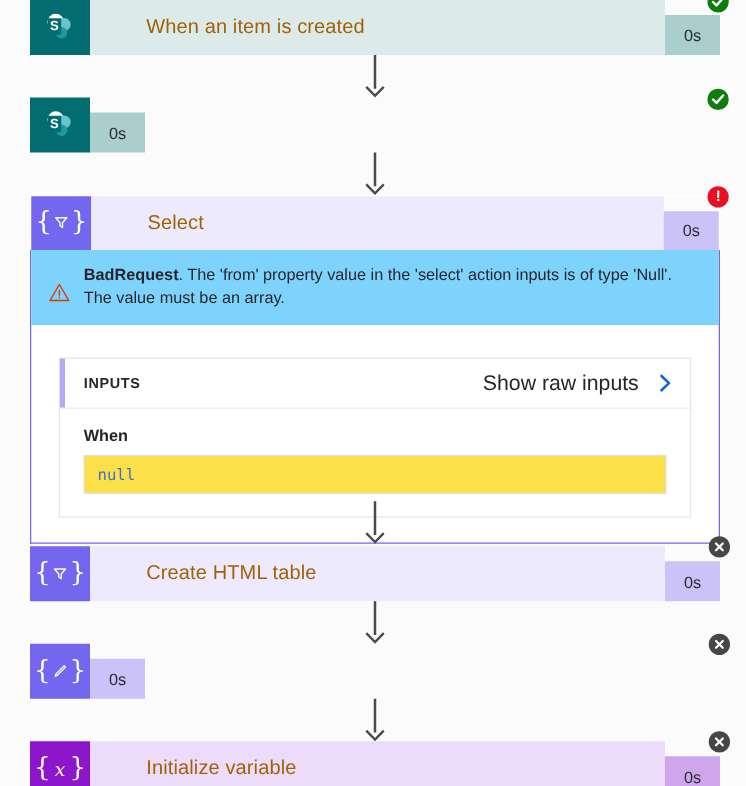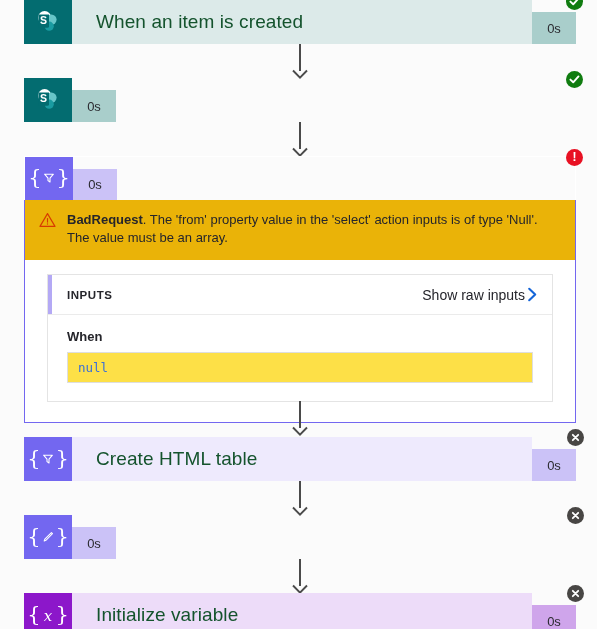--- a/index.html
+++ b/index.html
@@ -39,23 +39,23 @@
     min-width: 48px;
     display: flex;
     align-items: center;
     justify-content: center;
     color: #ffffff;
   }
   .card-title {
     flex: 1 1 auto;
     display: flex;
     align-items: center;
-    padding-left: 24px;
-    font-size: 19px;
-    color: #14532d;
+    padding-left: 45px;
+    font-size: 16px;
+    color: #a16207;
     letter-spacing: .1px;
     white-space: nowrap;
     overflow: hidden;
   }
   .card-time {
     width: 44px;
     min-width: 44px;
     display: flex;
     align-items: center;
     justify-content: center;
@@ -128,42 +128,42 @@
     border: 1px solid #7367f0;
     background: #ffffff;
     border-top: none;
   }
   .card-expanded-head {
     border: 1px solid #ffffff;
     border-bottom: none;
     box-sizing: border-box;
   }
   .error-banner {
-    background: #eab308;
-    display: flex;
-    align-items: flex-start;
+    background: #7dd3fc;
+    display: flex;
+    align-items: flex-end;
     padding: 11px 16px 13px 14px;
     box-sizing: border-box;
   }
   .error-icon {
     width: 18px;
     min-width: 18px;
     margin-top: 1px;
   }
   .error-text {
     font-size: 13px;
     line-height: 18px;
     color: #25252b;
     padding-left: 10px;
     padding-right: 12px;
   }
   .error-text b { font-weight: 700; }
 
   .inputs-panel {
-    margin: 14px 22px 20px 22px;
+    margin: 26px 22px 20px 22px;
     border: 1px solid #e4e4e4;
     background: #ffffff;
   }
   .inputs-head {
     height: 39px;
     display: flex;
     align-items: center;
     border-bottom: 1px solid #ebebeb;
     position: relative;
     padding-left: 19px;
@@ -178,22 +178,22 @@
   .inputs-label {
     font-size: 11.5px;
     font-weight: 700;
     letter-spacing: .55px;
     color: #25252b;
     flex: 1 1 auto;
   }
   .raw-link {
     display: flex;
     align-items: center;
-    gap: 2px;
-    font-size: 14px;
+    gap: 16px;
+    font-size: 17px;
     color: #25252b;
     cursor: pointer;
   }
   .raw-chevron { color: #1565d8; display: flex; }
 
   .inputs-body { padding: 14px 19px 18px 19px; }
   .field-label {
     font-size: 13px;
     font-weight: 700;
     color: #25252b;
@@ -293,20 +293,21 @@
     <div class="card-row card-expanded-head">
       <div class="card-icon">
         <span class="brace">
           {<span class="brace-inner">
             <svg width="12" height="12" viewBox="0 0 12 12" aria-hidden="true">
               <path d="M1.6 2.2 H10.4 L7 6.2 V10 L5 8.6 V6.2 Z" fill="none" stroke="#ffffff" stroke-width="1.1" stroke-linejoin="round"></path>
             </svg>
           </span>}
         </span>
       </div>
+      <div class="card-title">Select</div>
       <div class="card-time">0s</div>
       <div class="badge badge-failed" style="right:-8px; top:-8px;">
         <span class="badge-failed-bar">!</span>
       </div>
     </div>
 
     <div class="card-expanded">
 
       <div class="error-banner">
         <span class="error-icon">

